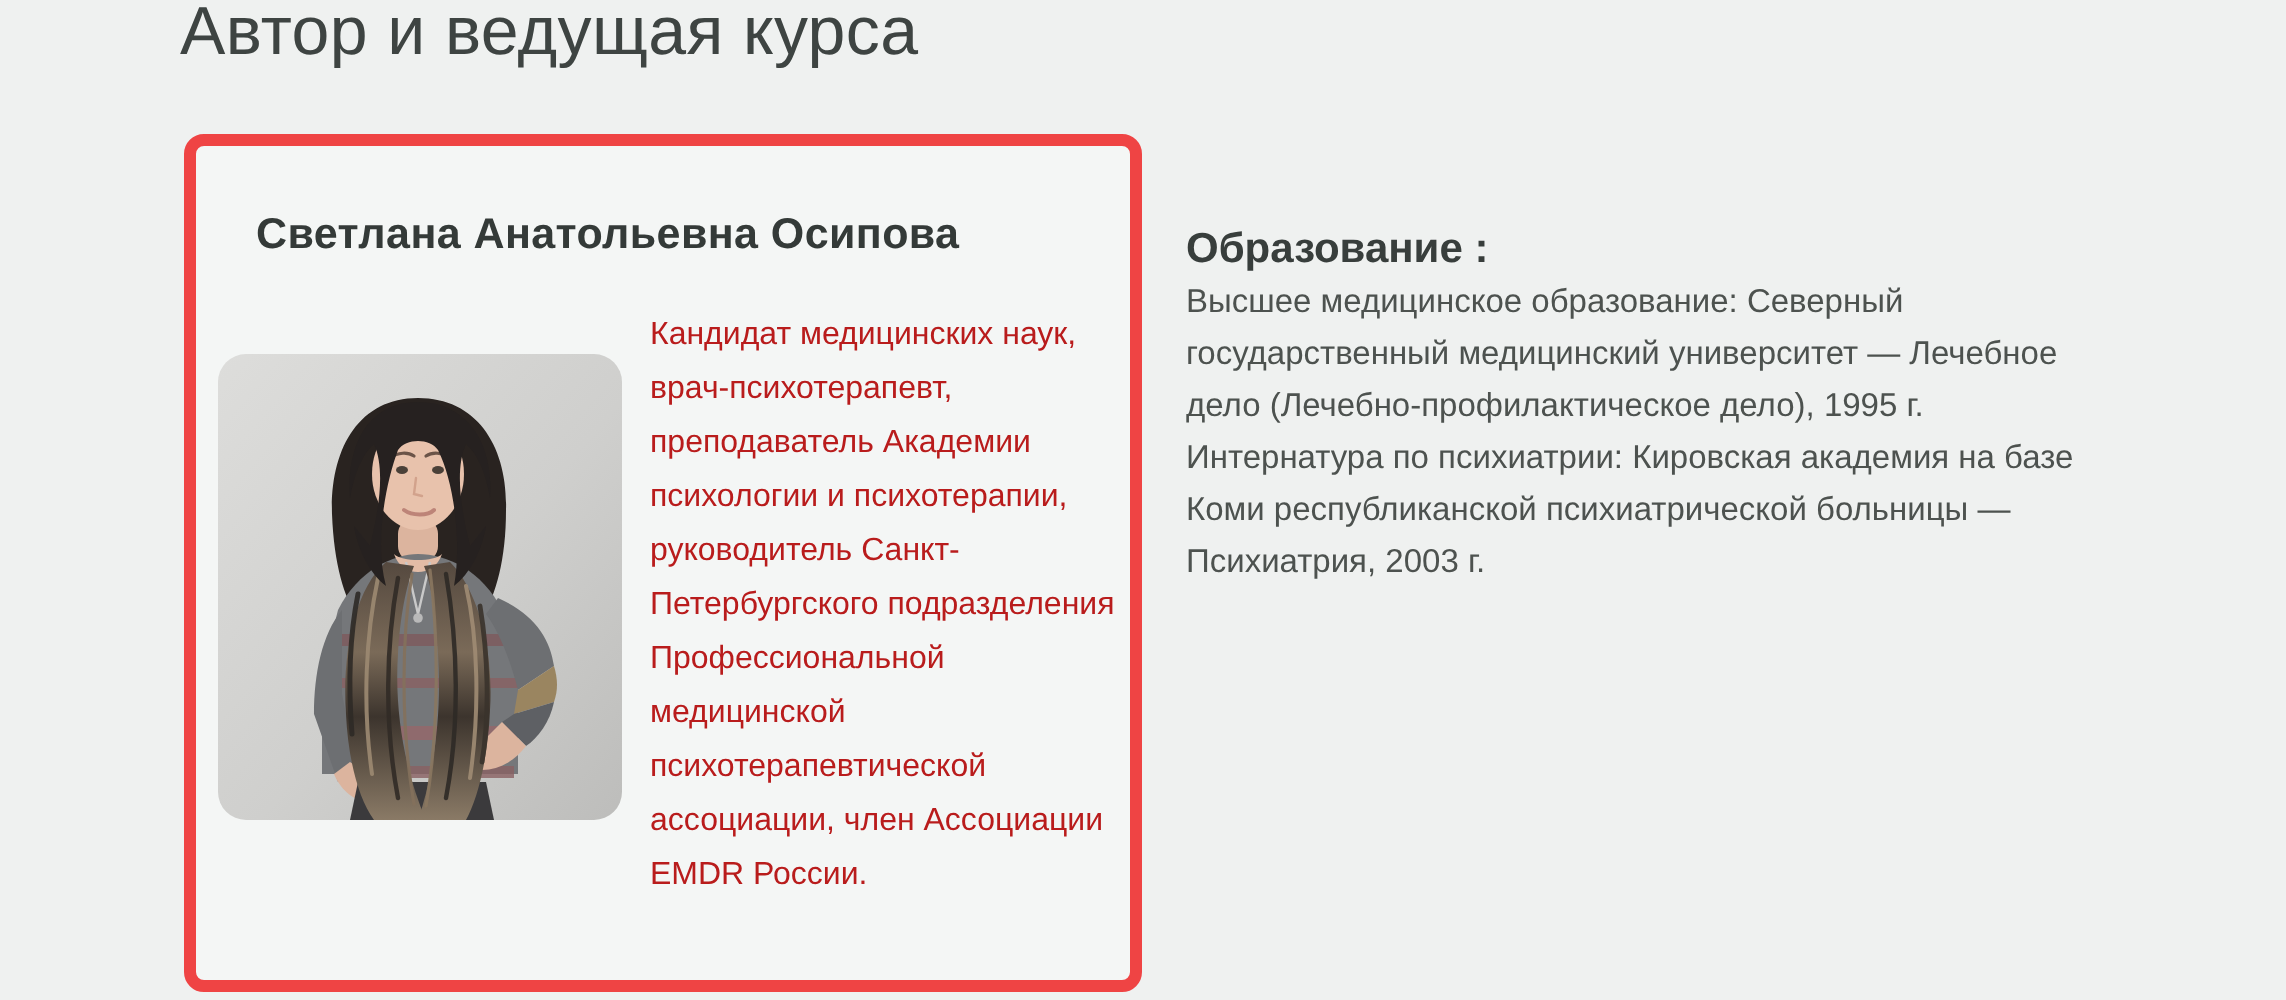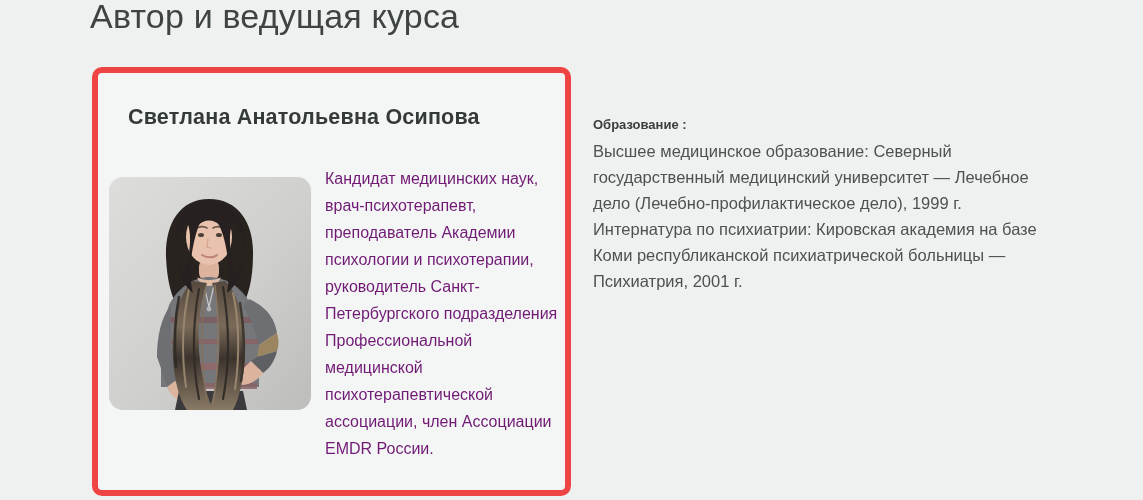--- a/index.html
+++ b/index.html
@@ -42,39 +42,39 @@
     position: absolute;
     left: 11px; top: 104px;
     width: 202px; height: 233px;
     border-radius: 14px;
     overflow: hidden;
     display: block;
   }
   .author-photo svg { display: block; width: 202px; height: 233px; }
   .author-desc {
     position: absolute;
-    left: 227px; top: 92px;
+    left: 227px; top: 81px;
     width: 242px;
     font-size: 16px;
     line-height: 27px;
-    color: #701a75;
+    color: #b91c1c;
   }
 
   .education {
     position: absolute;
     left: 593px; top: 112px;
     width: 462px;
     font-size: 16.5px;
     line-height: 26px;
     color: #4d524f;
   }
   .education .edu-heading {
     font-weight: 700;
     color: #383e3c;
-    font-size: 13px;
+    font-size: 21px;
     line-height: 26px;
   }
   .education p { margin: 0; }
 </style>
 </head>
 <body>
 
 <div class="stage">
 
   <h1 class="page-title">Автор и ведущая курса</h1>
@@ -153,17 +153,17 @@
 
         <path d="M100 24 C76 24 64 44 66 72 C68 60 72 50 78 45 C84 58 80 80 76 96 L68 86 C70 98 76 110 84 116 C78 94 84 64 90 48 C94 42 106 42 110 48 C118 64 122 94 118 116 C126 110 132 98 134 86 L126 96 C122 80 118 58 124 45 C130 50 134 60 136 72 C138 44 124 24 100 24 Z" fill="#262120"></path>
       </svg>
     </span>
 
     <p class="author-desc">Кандидат медицинских наук, врач-психотерапевт, преподаватель Академии психологии и психотерапии, руководитель Санкт-Петербургского подразделения Профессиональной медицинской психотерапевтической ассоциации, член Ассоциации EMDR России.</p>
   </div>
 
   <div class="education">
     <p class="edu-heading">Образование :</p>
-    <p>Высшее медицинское образование: Северный государственный медицинский университет — Лечебное дело (Лечебно-профилактическое дело), 1999 г.</p>
-    <p>Интернатура по психиатрии: Кировская академия на базе Коми республиканской психиатрической больницы — Психиатрия, 2001 г.</p>
+    <p>Высшее медицинское образование: Северный государственный медицинский университет — Лечебное дело (Лечебно-профилактическое дело), 1995 г.</p>
+    <p>Интернатура по психиатрии: Кировская академия на базе Коми республиканской психиатрической больницы — Психиатрия, 2003 г.</p>
   </div>
 
 </div>
 
 </body></html>

